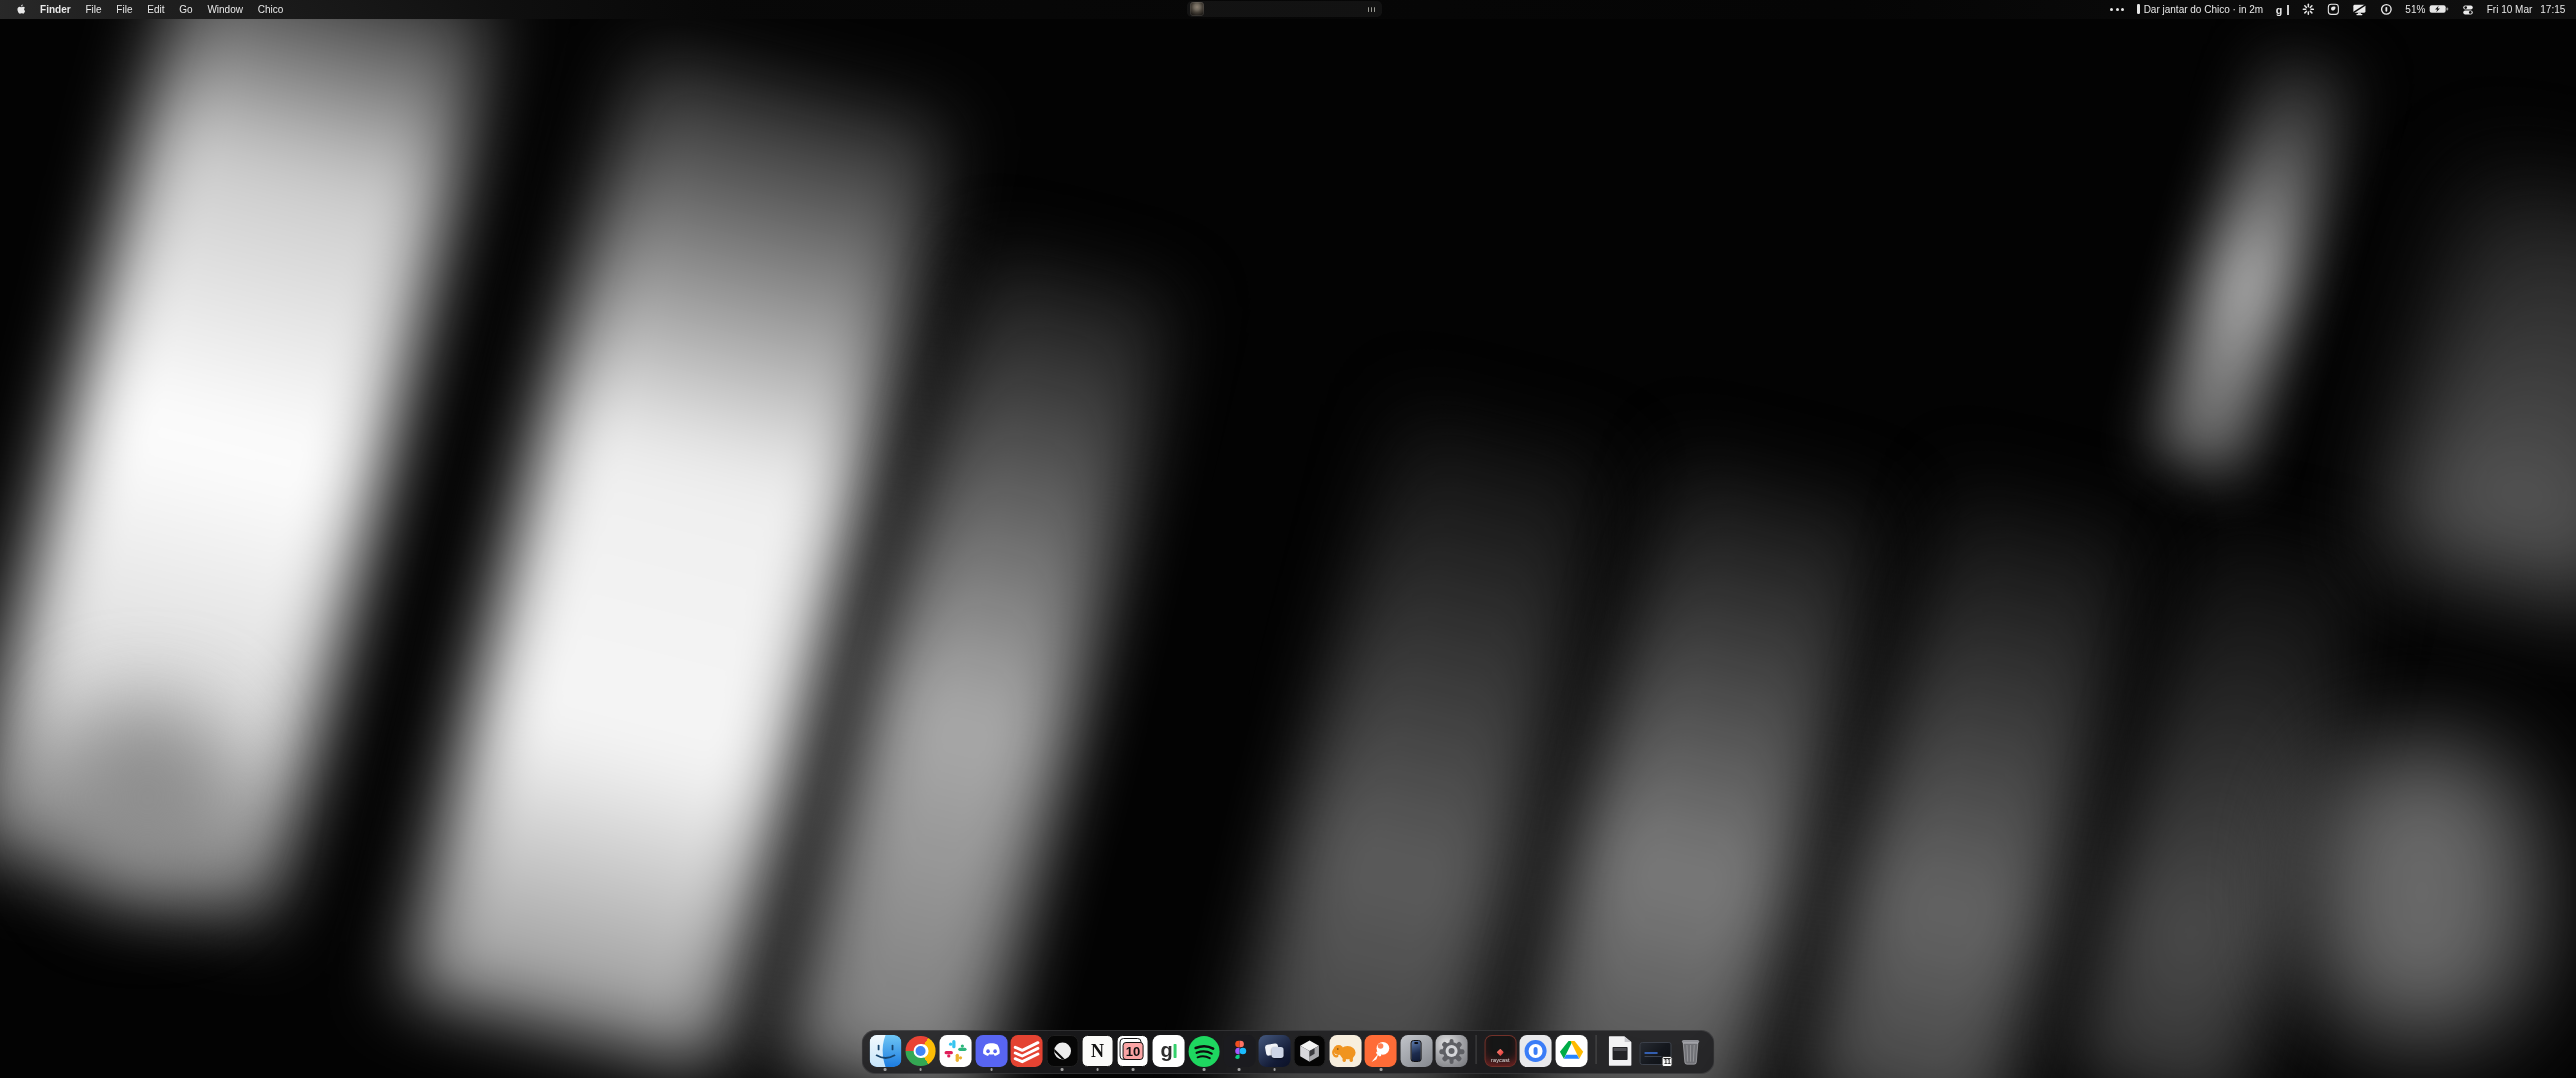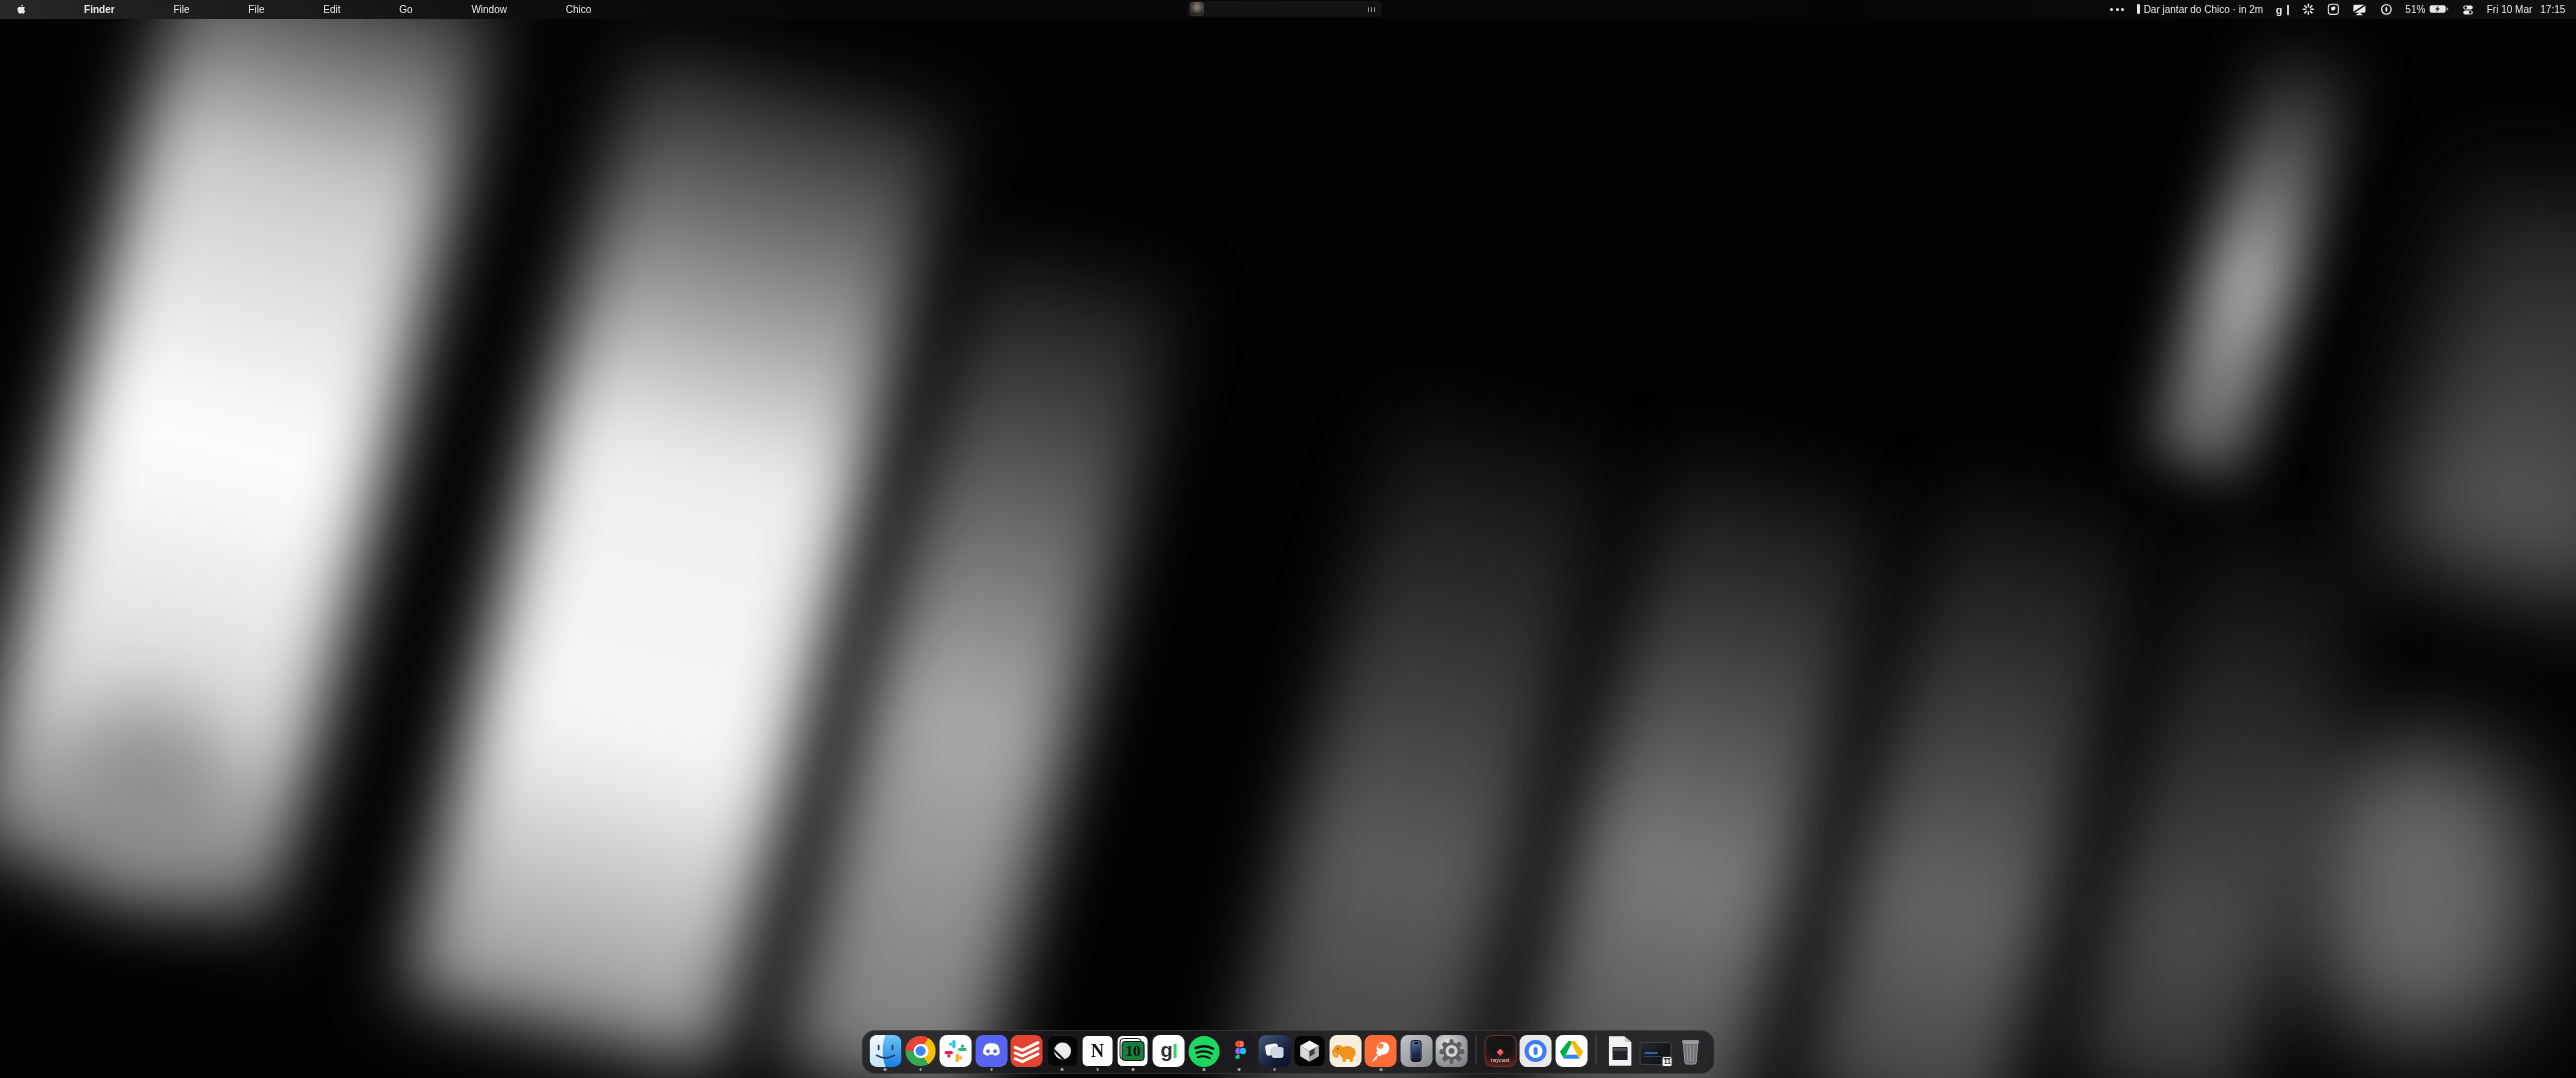--- a/index.html
+++ b/index.html
@@ -35,21 +35,21 @@
 
   
   .menubar {
     position:absolute; top:0; left:0; right:0; height:19px; z-index:20;
     display:flex; align-items:center; color:#e8e8e8; font-size:10px;
     background:linear-gradient(90deg, rgba(42,42,42,.96) 0%, rgba(24,24,24,.94) 9%,
                rgba(8,8,8,.96) 28%, rgba(5,5,5,.97) 72%, rgba(17,17,17,.95) 100%);
   }
   .menus { display:flex; align-items:center; padding-left:8px; }
   .apple { display:flex; align-items:center; padding:0 6.7px 0 8px; }
-  .menu-item { padding:0 7.4px; white-space:nowrap;margin-left:44px; }
+  .menu-item { padding:0 7.4px; white-space:nowrap; }
   .menu-item.app { font-weight:bold; }
   .status { margin-left:auto; display:flex; align-items:center; gap:12.7px; padding-right:10.7px; }
   .status-item { display:flex; align-items:flex-start; gap:4px; white-space:nowrap; }
   .dots3 { display:flex; gap:2.7px; }
   .dots3 i { width:3px; height:3px; border-radius:50%; background:#e8e8e8; }
   .vbar { width:2.7px; height:10px; border-radius:1.3px; background:#e8e8e8; }
   .granola-mb { font-weight:bold; font-size:10.7px; display:flex; align-items:flex-end; }
   .granola-mb .caret { width:1.7px; height:9.4px; background:#cfcfcf; margin:0 0 0.7px 1px; }
   .clock { display:flex; gap:8px; }
 
@@ -94,21 +94,21 @@
   
   .notion-card { background:#fbfbf9; border:1.7px solid #141414; border-radius:6px;
     display:flex; align-items:center; justify-content:center; }
   .notion-letter { font-family:"Liberation Serif", serif; font-weight:bold; font-size:18px; color:#111; }
   
   .ncal { background:#fff; border:1.7px solid #111; border-radius:6px;
     display:flex; align-items:center; justify-content:center; }
   .ncal::before { content:""; position:absolute; left:2px; top:2px; right:6px; bottom:6px;
     border:1.3px solid #111; border-radius:4px; }
   .ncal-day { position:relative; border:1.7px solid #111; border-radius:3.4px; padding:0.7px 2.7px;
-    font-weight:bold; font-size:15px; color:#111; background:#15803d;font-family:Liberation Serif, serif; }
+    font-weight:bold; font-size:13px; color:#111; background:#fca5a5; }
   
   .granola-card { background:#fff; border-radius:7.4px; display:flex; align-items:center; justify-content:center; }
   .granola-g { font-weight:bold; font-size:20px; color:#2e2e2e; line-height:1; margin-top:-2.7px; }
   .granola-caret { width:2.3px; height:13.4px; background:#35d06b; border-radius:0.7px; margin-left:1.3px; }
   
   .figma-card { background:#1b1b1f; display:flex; align-items:center; justify-content:center; }
   
   .sstudio { background:linear-gradient(140deg,#45597f 0%,#131b36 70%,#0b1126 100%); }
   .sstudio i { position:absolute; border-radius:2.7px; }
   .sstudio .r1 { left:7.4px; top:8.7px; width:13.4px; height:11.4px; background:#f2f4f8; transform:rotate(-10deg); }

